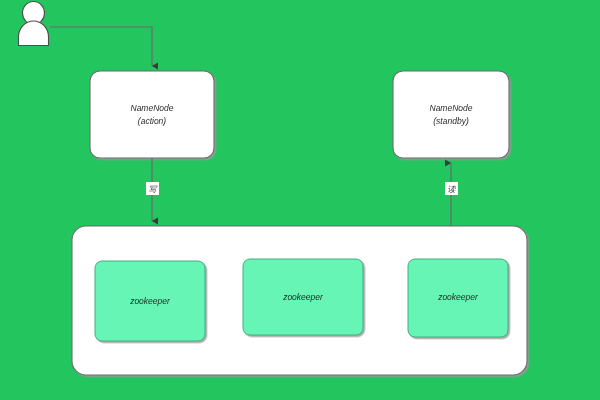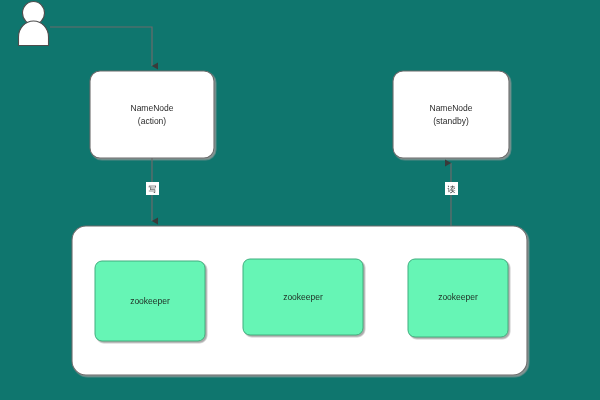--- a/index.html
+++ b/index.html
@@ -10,21 +10,22 @@
   body {
     width: 600px;
     height: 400px;
     overflow: hidden;
     font-family: "Liberation Sans", "DejaVu Sans", sans-serif;
   }
   #canvas {
     position: relative;
     width: 600px;
     height: 400px;
-    background: #0f766e;
+    background: #22c55e;
+    font-style: italic;
   }
   #canvas svg {
     position: absolute;
     top: 0;
     left: 0;
     width: 600px;
     height: 400px;
   }
   .node-label {
     font-size: 8.5px;

